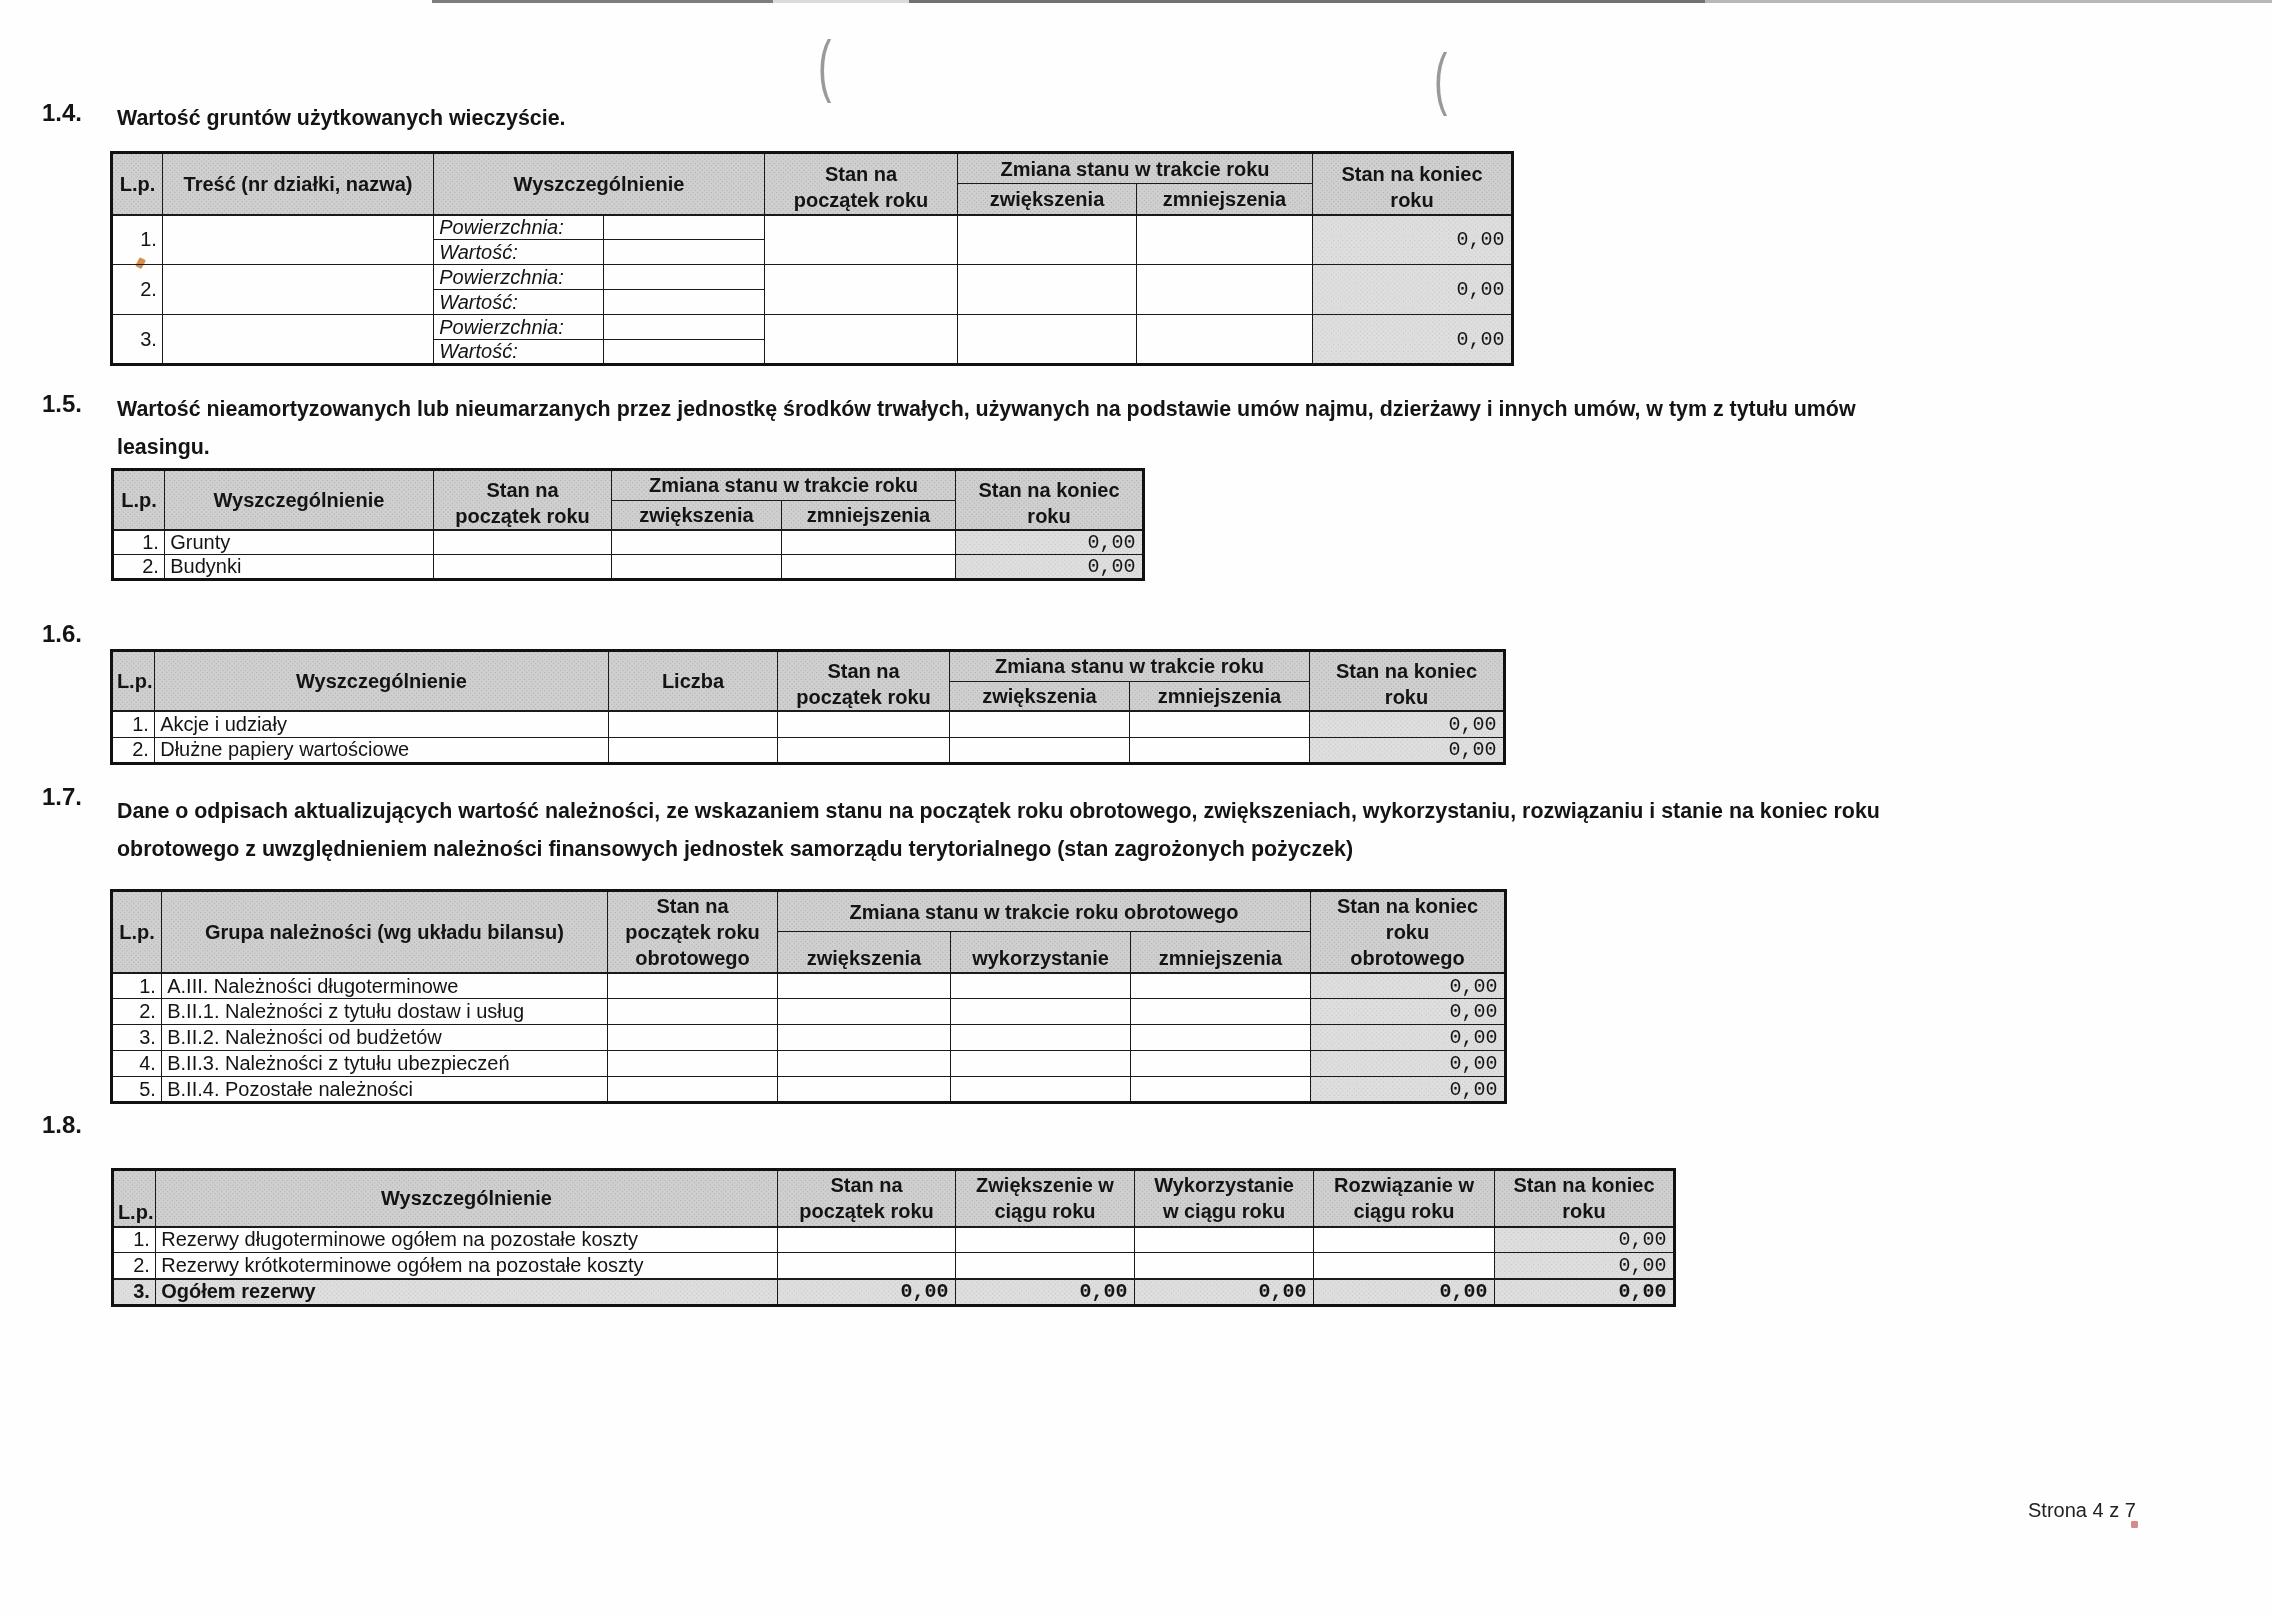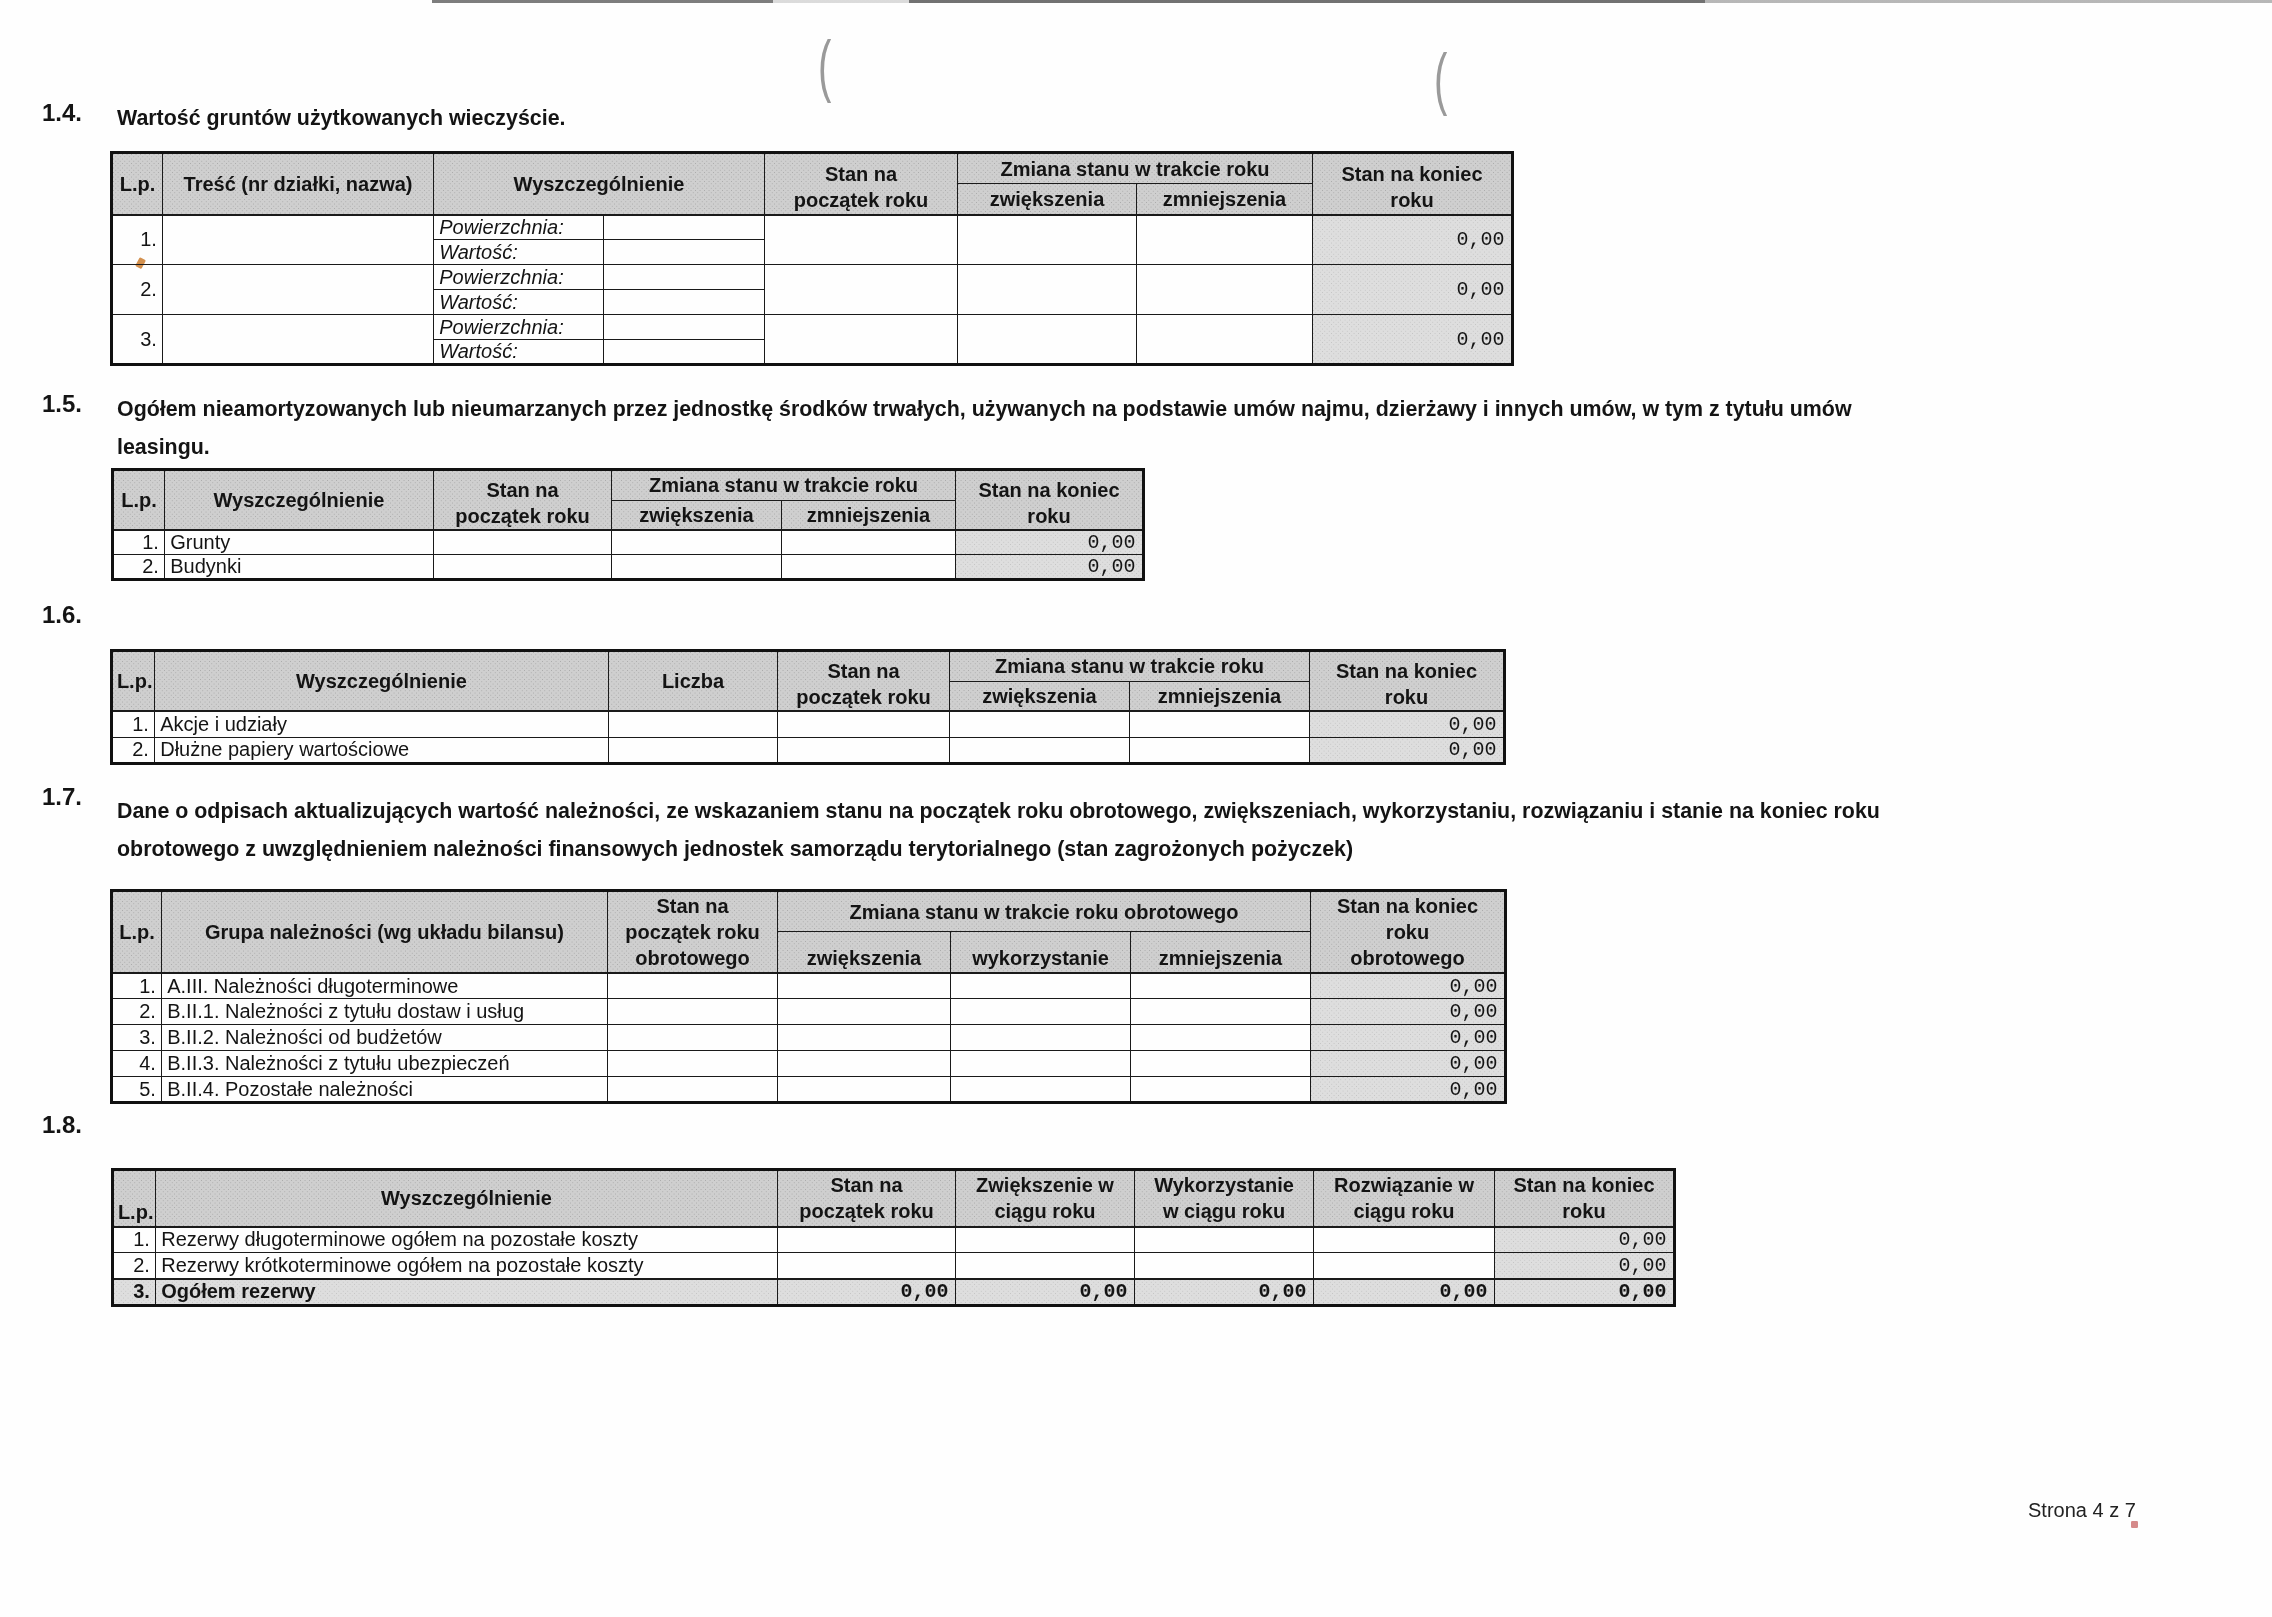--- a/index.html
+++ b/index.html
@@ -162,21 +162,21 @@
         <td rowspan="2" class="ht-light num">0,00</td>
       </tr>
       <tr style="height:25px;">
         <td class="ital name-cell">Wartość:</td>
         <td></td>
       </tr>
     </tbody>
   </table>
 
   <div class="sec-num" style="left:42px;top:390px;">1.5.</div>
-  <div class="sec pre" style="left:117px;top:390px;width:1906px;">Ogółem nieamortyzowanych lub nieumarzanych przez jednostkę środków trwałych, używanych na podstawie umów najmu, dzierżawy i innych umów, w tym z tytułu umów
+  <div class="sec pre" style="left:117px;top:390px;width:1906px;">Wartość nieamortyzowanych lub nieumarzanych przez jednostkę środków trwałych, używanych na podstawie umów najmu, dzierżawy i innych umów, w tym z tytułu umów
 leasingu.</div>
 
   <table style="left:111px;top:468px;width:1031px;height:105px;">
     <colgroup>
       <col style="width:52px">
         <col style="width:269px">
         <col style="width:178px">
       <col style="width:170px">
         <col style="width:174px">
         <col style="width:188px">
@@ -209,21 +209,21 @@
         <td class="lp">2.</td>
         <td class="name-cell">Budynki</td>
         <td></td>
         <td></td>
         <td></td>
         <td class="ht-light num">0,00</td>
       </tr>
     </tbody>
   </table>
 
-  <div class="sec-num" style="left:42px;top:601px;">1.6.</div>
+  <div class="sec-num" style="left:42px;top:620px;">1.6.</div>
 
   <table style="left:110px;top:649px;width:1394px;height:108px;">
     <colgroup>
       <col style="width:43px">
         <col style="width:454px">
         <col style="width:169px">
         <col style="width:172px">
       <col style="width:180px">
         <col style="width:180px">
         <col style="width:195px">

